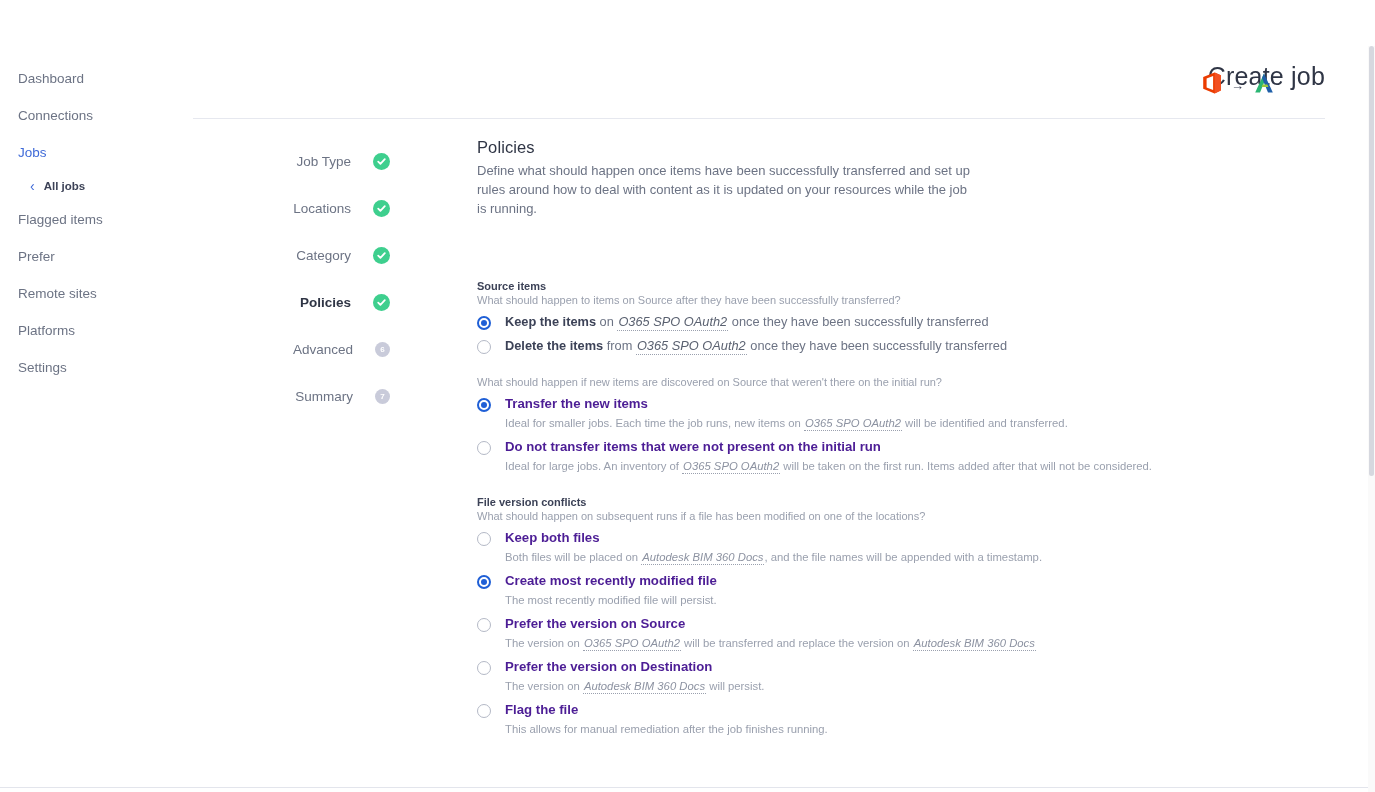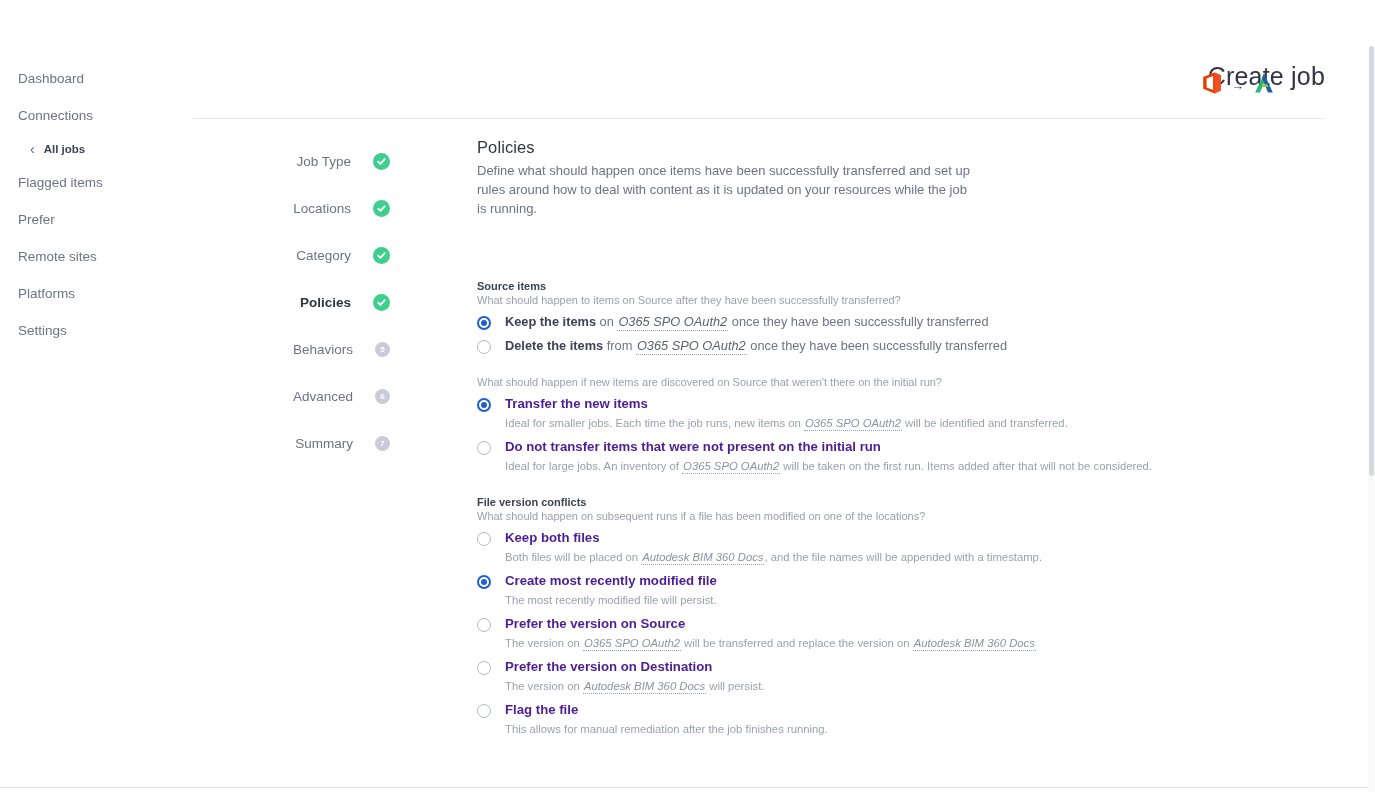--- a/index.html
+++ b/index.html
@@ -143,20 +143,23 @@
 
 <div id="app">
 
 
   <div class="sidebar">
     <div class="nav-item">
         <span>Dashboard</span>
       </div>
     <div class="nav-item">
         <span>Connections</span>
+      </div>
+    <div class="nav-item active">
+        <span>Jobs</span>
       </div>
     <div class="nav-sub">
       <span class="chev-left">‹</span>
       <span>All jobs</span>
     </div>
     <div class="nav-item">
         <span>Flagged items</span>
       </div>
     <div class="nav-item">
         <span>Prefer</span>
@@ -221,24 +224,20 @@
     </div>
     <div class="step current">
       <span class="step-label">Policies</span>
       <span class="badge-done">
           <svg width="11" height="11" viewBox="0 0 11 11">
             <path d="M2.2 5.6 L4.4 7.8 L8.8 3.2" stroke="#ffffff" stroke-width="1.8" fill="none" stroke-linecap="round" stroke-linejoin="round"></path>
           </svg>
         </span>
     </div>
     <div class="step">
-      <span class="step-label">Behaviors</span>
-      <span class="badge-num">5</span>
-    </div>
-    <div class="step">
       <span class="step-label">Advanced</span>
       <span class="badge-num">6</span>
     </div>
     <div class="step">
       <span class="step-label">Summary</span>
       <span class="badge-num">7</span>
     </div>
   </div>
 
   <div class="panel">

